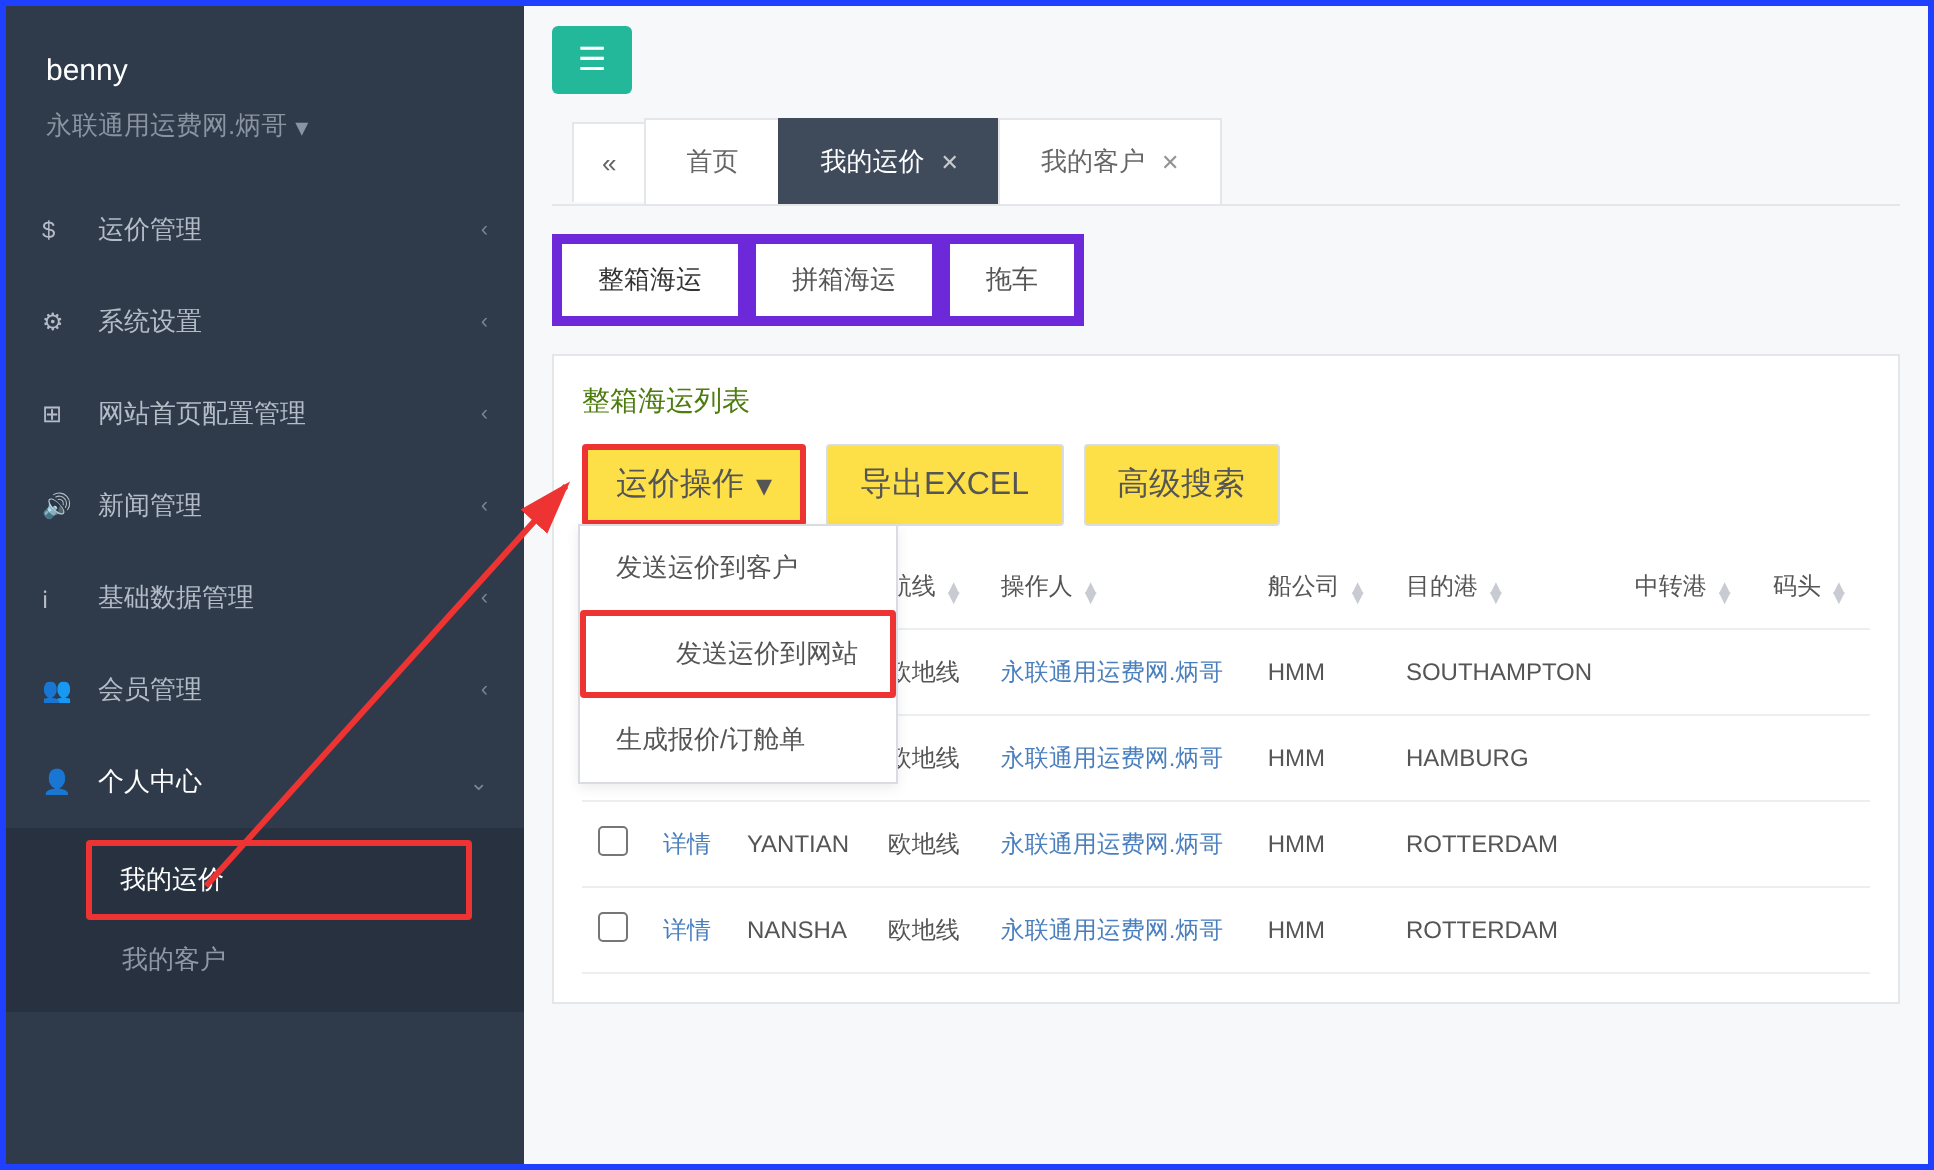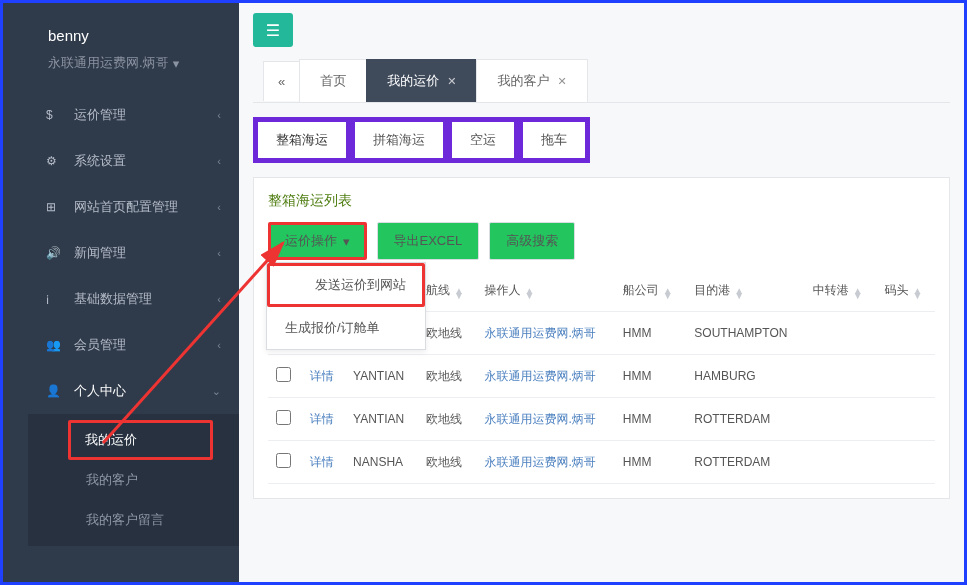--- a/index.html
+++ b/index.html
@@ -1,19 +1,19 @@
 <!DOCTYPE html>
 <html><head>
 <meta charset="utf-8">
 <style>
 * { box-sizing: border-box; margin: 0; padding: 0; }
 body { font-family: "Microsoft YaHei", Arial, sans-serif; font-size: 13px; color: #333; background: #fff; }
 .frame { width: 967px; height: 585px; border: 3px solid #2040ff; display: flex; overflow: hidden; position: relative; }
 
-.sidebar { width: 236px; background: #2f3a4a; color: #b4bcc8; display: flex; flex-direction: column; padding-left: 25px; }
+.sidebar { width: 259px; background: #2f3a4a; color: #b4bcc8; display: flex; flex-direction: column; }
 .brand { padding: 24px 20px 20px 20px; }
 .brand-name { color: #fff; font-size: 15px; margin-bottom: 10px; }
 .brand-sub { color: #8a93a1; font-size: 13px; display: flex; align-items: center; gap: 4px; }
 .nav { list-style: none; }
 .nav-item { display: flex; align-items: center; padding: 14px 18px; color: #b4bcc8; cursor: pointer; }
 .nav-item .icon { width: 16px; margin-right: 12px; font-size: 12px; }
 .nav-item .label { flex: 1; }
 .nav-item .chev { font-size: 11px; color: #7a8494; }
 .nav-item.expanded { color: #fff; }
 .subnav { list-style: none; background: #273140; padding: 6px 0; }
@@ -34,21 +34,21 @@
 .tab .close { font-size: 11px; opacity: 0.7; }
 
 .content { padding: 14px; flex: 1; overflow: auto; }
 .shiptabs { display: flex; gap: 0; margin-bottom: 14px; }
 .shiptab { padding: 9px 18px; border: 5px solid #6d28d9; background: #fff; color: #555; cursor: pointer; margin-right: -1px; }
 .shiptab.active { color: #333; font-weight: 500; }
 
 .panel { background: #fff; border: 1px solid #e4e6e9; padding: 14px; }
 .panel-title { font-size: 14px; color: #4d7c0f; margin-bottom: 12px; }
 .actions { display: flex; gap: 10px; margin-bottom: 4px; position: relative; }
-.btn { padding: 8px 16px; border: 1px solid #d9dde2; background: #22c55e; color: #555; cursor: pointer; font-size: 13px; border-radius: 2px; display: flex; align-items: center; gap: 6px; }
+.btn { padding: 8px 16px; border: 1px solid #d9dde2; background: #fde047; color: #555; cursor: pointer; font-size: 16px; border-radius: 2px; display: flex; align-items: center; gap: 6px; }
 .btn.red-box { border: 3px solid #e33; padding: 7px 14px; }
 
 .dropdown { position: absolute; top: 40px; left: -2px; background: #fff; border: 1px solid #d9dde2; box-shadow: 0 2px 6px rgba(0,0,0,0.08); min-width: 160px; z-index: 10; }
 .dd-item { padding: 12px 18px; color: #555; cursor: pointer; }
 .dd-item.red-box { border: 3px solid #e33; padding: 10px 16px; text-align: right; }
 
 table { width: 100%; border-collapse: collapse; margin-top: 10px; }
 th, td { padding: 12px 8px; text-align: left; border-bottom: 1px solid #eceef1; font-size: 12px; }
 th { color: #555; font-weight: 500; white-space: nowrap; }
 th .sort { color: #c8ccd2; font-size: 10px; margin-left: 4px; display: inline-flex; flex-direction: column; line-height: 5px; }
@@ -103,21 +103,20 @@
         </li>
       <li class="nav-item expanded">
           <span class="icon">👤</span>
           <span class="label">个人中心</span>
           <span class="chev">⌄</span>
         </li>
     </ul>
     <ul class="subnav">
       <li class="sub-item active red-box">我的运价</li>
       <li class="sub-item">我的客户</li>
-      <li class="sub-item">我的客户留言</li>
     </ul>
   </aside>
 
   <main class="main">
     <div class="topbar">
       <button class="hamburger">
         <span>☰</span>
       </button>
       <div class="tabs">
         <div class="tab home-arrow">
@@ -132,35 +131,35 @@
             <span>我的客户</span>
             <span class="close">✕</span>
           </div>
       </div>
     </div>
 
     <div class="content">
       <div class="shiptabs">
         <div class="shiptab active">整箱海运</div>
         <div class="shiptab">拼箱海运</div>
-        <div class="shiptab">空运</div>
         <div class="shiptab">拖车</div>
       </div>
 
       <div class="panel">
         <div class="panel-title">整箱海运列表</div>
         <div class="actions">
           <button class="btn red-box">
               <span>运价操作</span>
               <span>▾</span>
             </button>
           <button class="btn">导出EXCEL</button>
           <button class="btn">高级搜索</button>
 
           <div class="dropdown">
+            <div class="dd-item">发送运价到客户</div>
             <div class="dd-item red-box">发送运价到网站</div>
             <div class="dd-item">生成报价/订舱单</div>
           </div>
         </div>
 
         <table>
           <thead>
             <tr>
               <th></th>
               <th></th>

